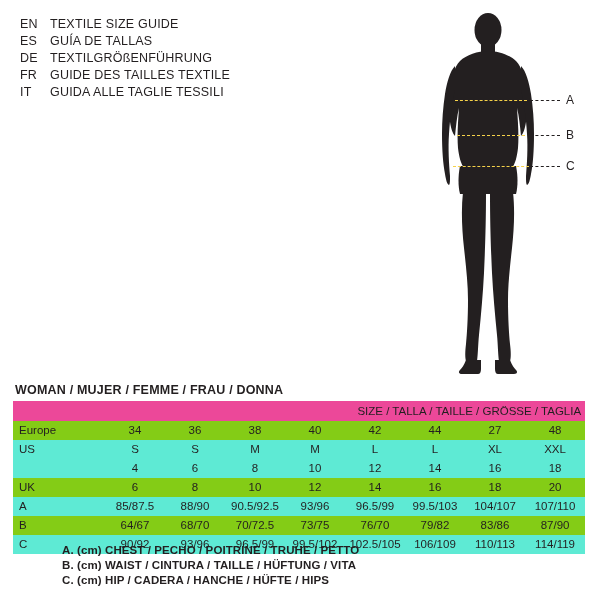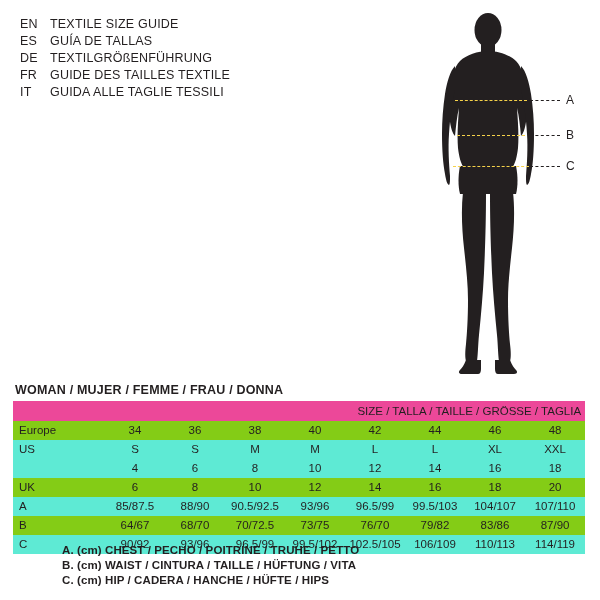--- a/index.html
+++ b/index.html
@@ -252,21 +252,21 @@
         </tr>
 
         <tr class="plain">
           <td class="rowhead">Europe</td>
           <td>34</td>
           <td>36</td>
           <td>38</td>
           <td>40</td>
           <td>42</td>
           <td>44</td>
-          <td>46</td>
+          <td>27</td>
           <td>48</td>
         </tr>
 
         <tr class="shade">
           <td class="rowhead">US</td>
           <td>S</td>
           <td>S</td>
           <td>M</td>
           <td>M</td>
           <td>L</td>

